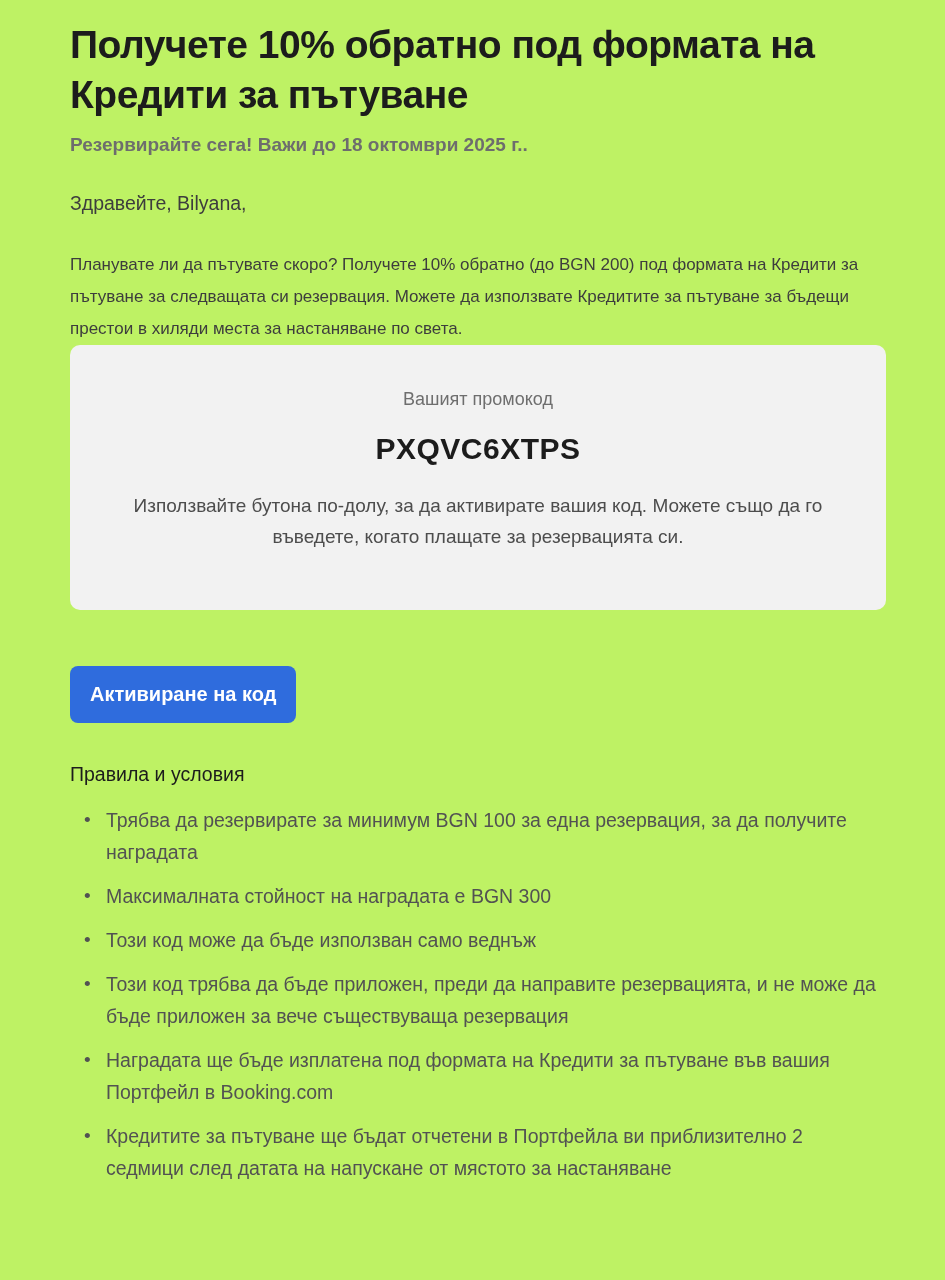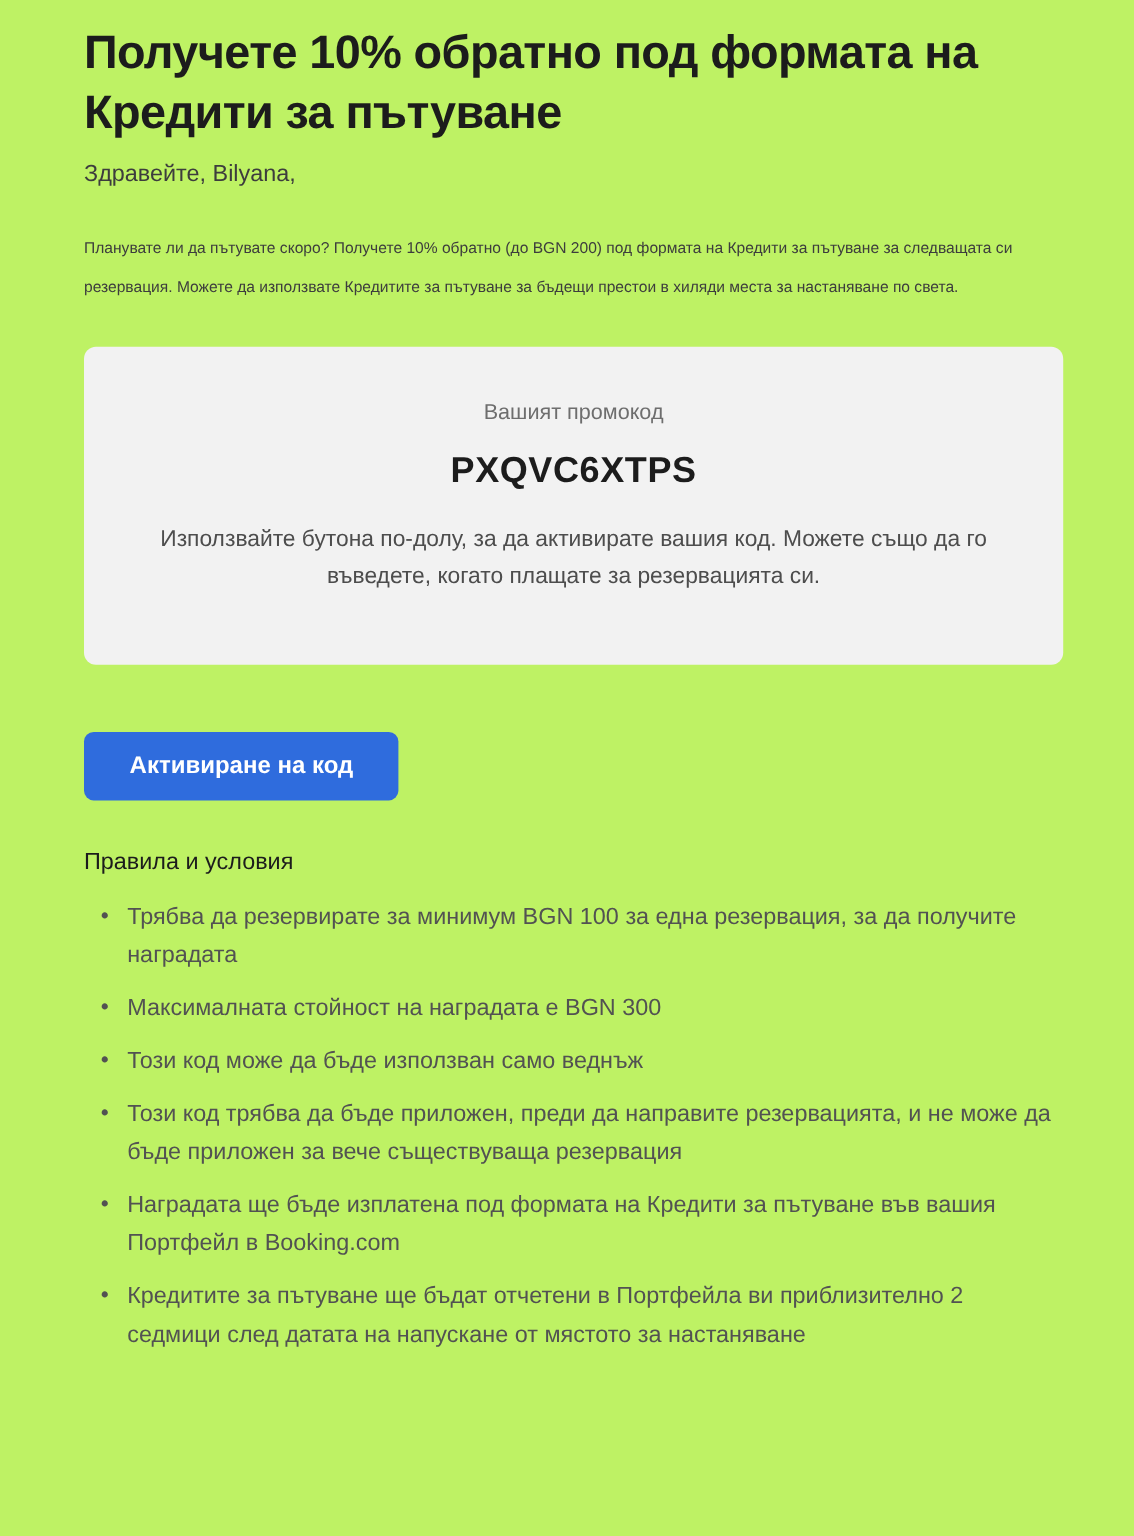--- a/index.html
+++ b/index.html
@@ -30,25 +30,24 @@
     font-weight: 700;
     color: #6d6d6d;
     margin-bottom: 36px;
   }
   .greeting {
     font-size: 19.5px;
     color: #3d3d3d;
     margin-bottom: 34px;
   }
   .paragraph {
-    font-size: 13px;
+    font-size: 17px;
     line-height: 32px;
     color: #3d3d3d;
     max-width: 810px;
-    margin-bottom: 34px;
   }
   .closing {
     font-size: 19.5px;
     color: #3d3d3d;
     margin-bottom: 58px;
   }
   .promo-box {
     background: #f2f2f2;
     border-radius: 10px;
     width: 816px;
@@ -77,21 +76,21 @@
   }
   .cta-button {
     display: inline-block;
     background: #2f6cdd;
     color: #ffffff;
     font-family: "Liberation Sans", "DejaVu Sans", sans-serif;
     font-size: 20px;
     font-weight: 700;
     border: none;
     border-radius: 8px;
-    padding: 17px 38px;
+    padding: 17px 20px;
     cursor: pointer;
     margin-bottom: 40px;
   }
   .terms-heading {
     font-size: 19.5px;
     font-weight: 400;
     color: #1c1c1c;
     margin-bottom: 18px;
   }
   ul.terms-list {
@@ -115,20 +114,21 @@
     font-size: 19px;
   }
 </style>
 </head>
 <body>
 
 <div class="page">
   <div class="content">
 
     <h1 class="title">Получете 10% обратно под формата на Кредити за пътуване</h1>
+    <div class="subtitle">Резервирайте сега! Важи до 18 октомври 2025 г..</div>
 
     <div class="greeting">Здравейте, Bilyana,</div>
     <div class="paragraph">Планувате ли да пътувате скоро? Получете 10% обратно (до BGN 200) под формата на Кредити за пътуване за следващата си резервация. Можете да използвате Кредитите за пътуване за бъдещи престои в хиляди места за настаняване по света.</div>
 
     <div class="promo-box">
       <div class="promo-label">Вашият промокод</div>
       <div class="promo-code">PXQVC6XTPS</div>
       <div class="promo-instruction">Използвайте бутона по-долу, за да активирате вашия код. Можете също да го въведете, когато плащате за резервацията си.</div>
     </div>
 

